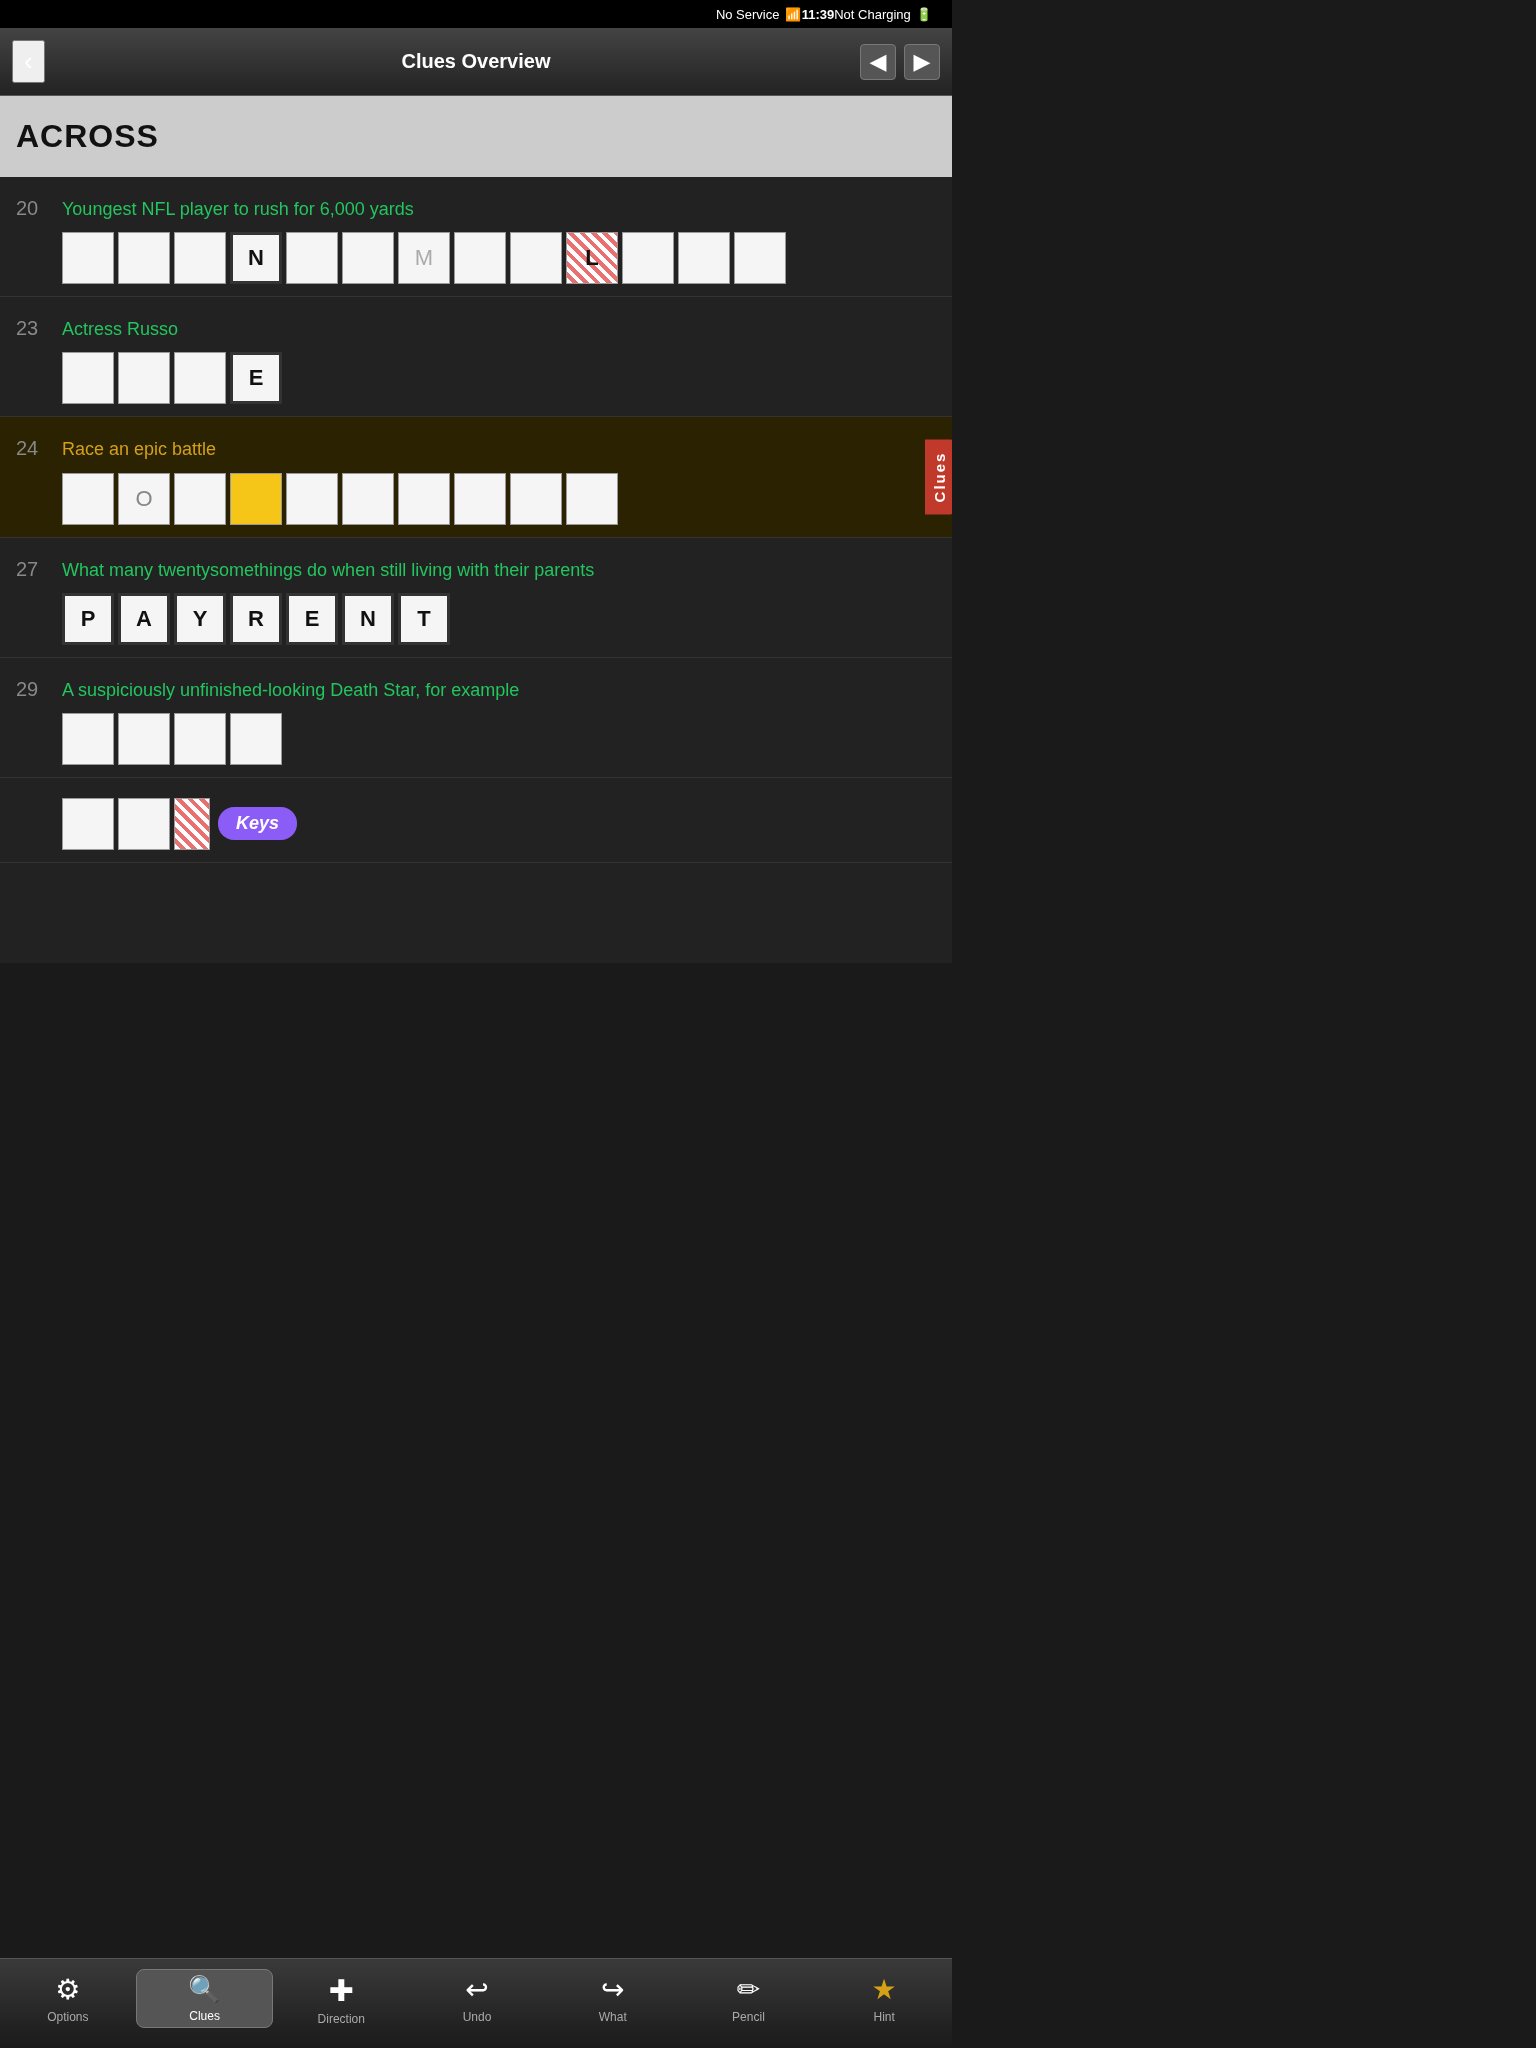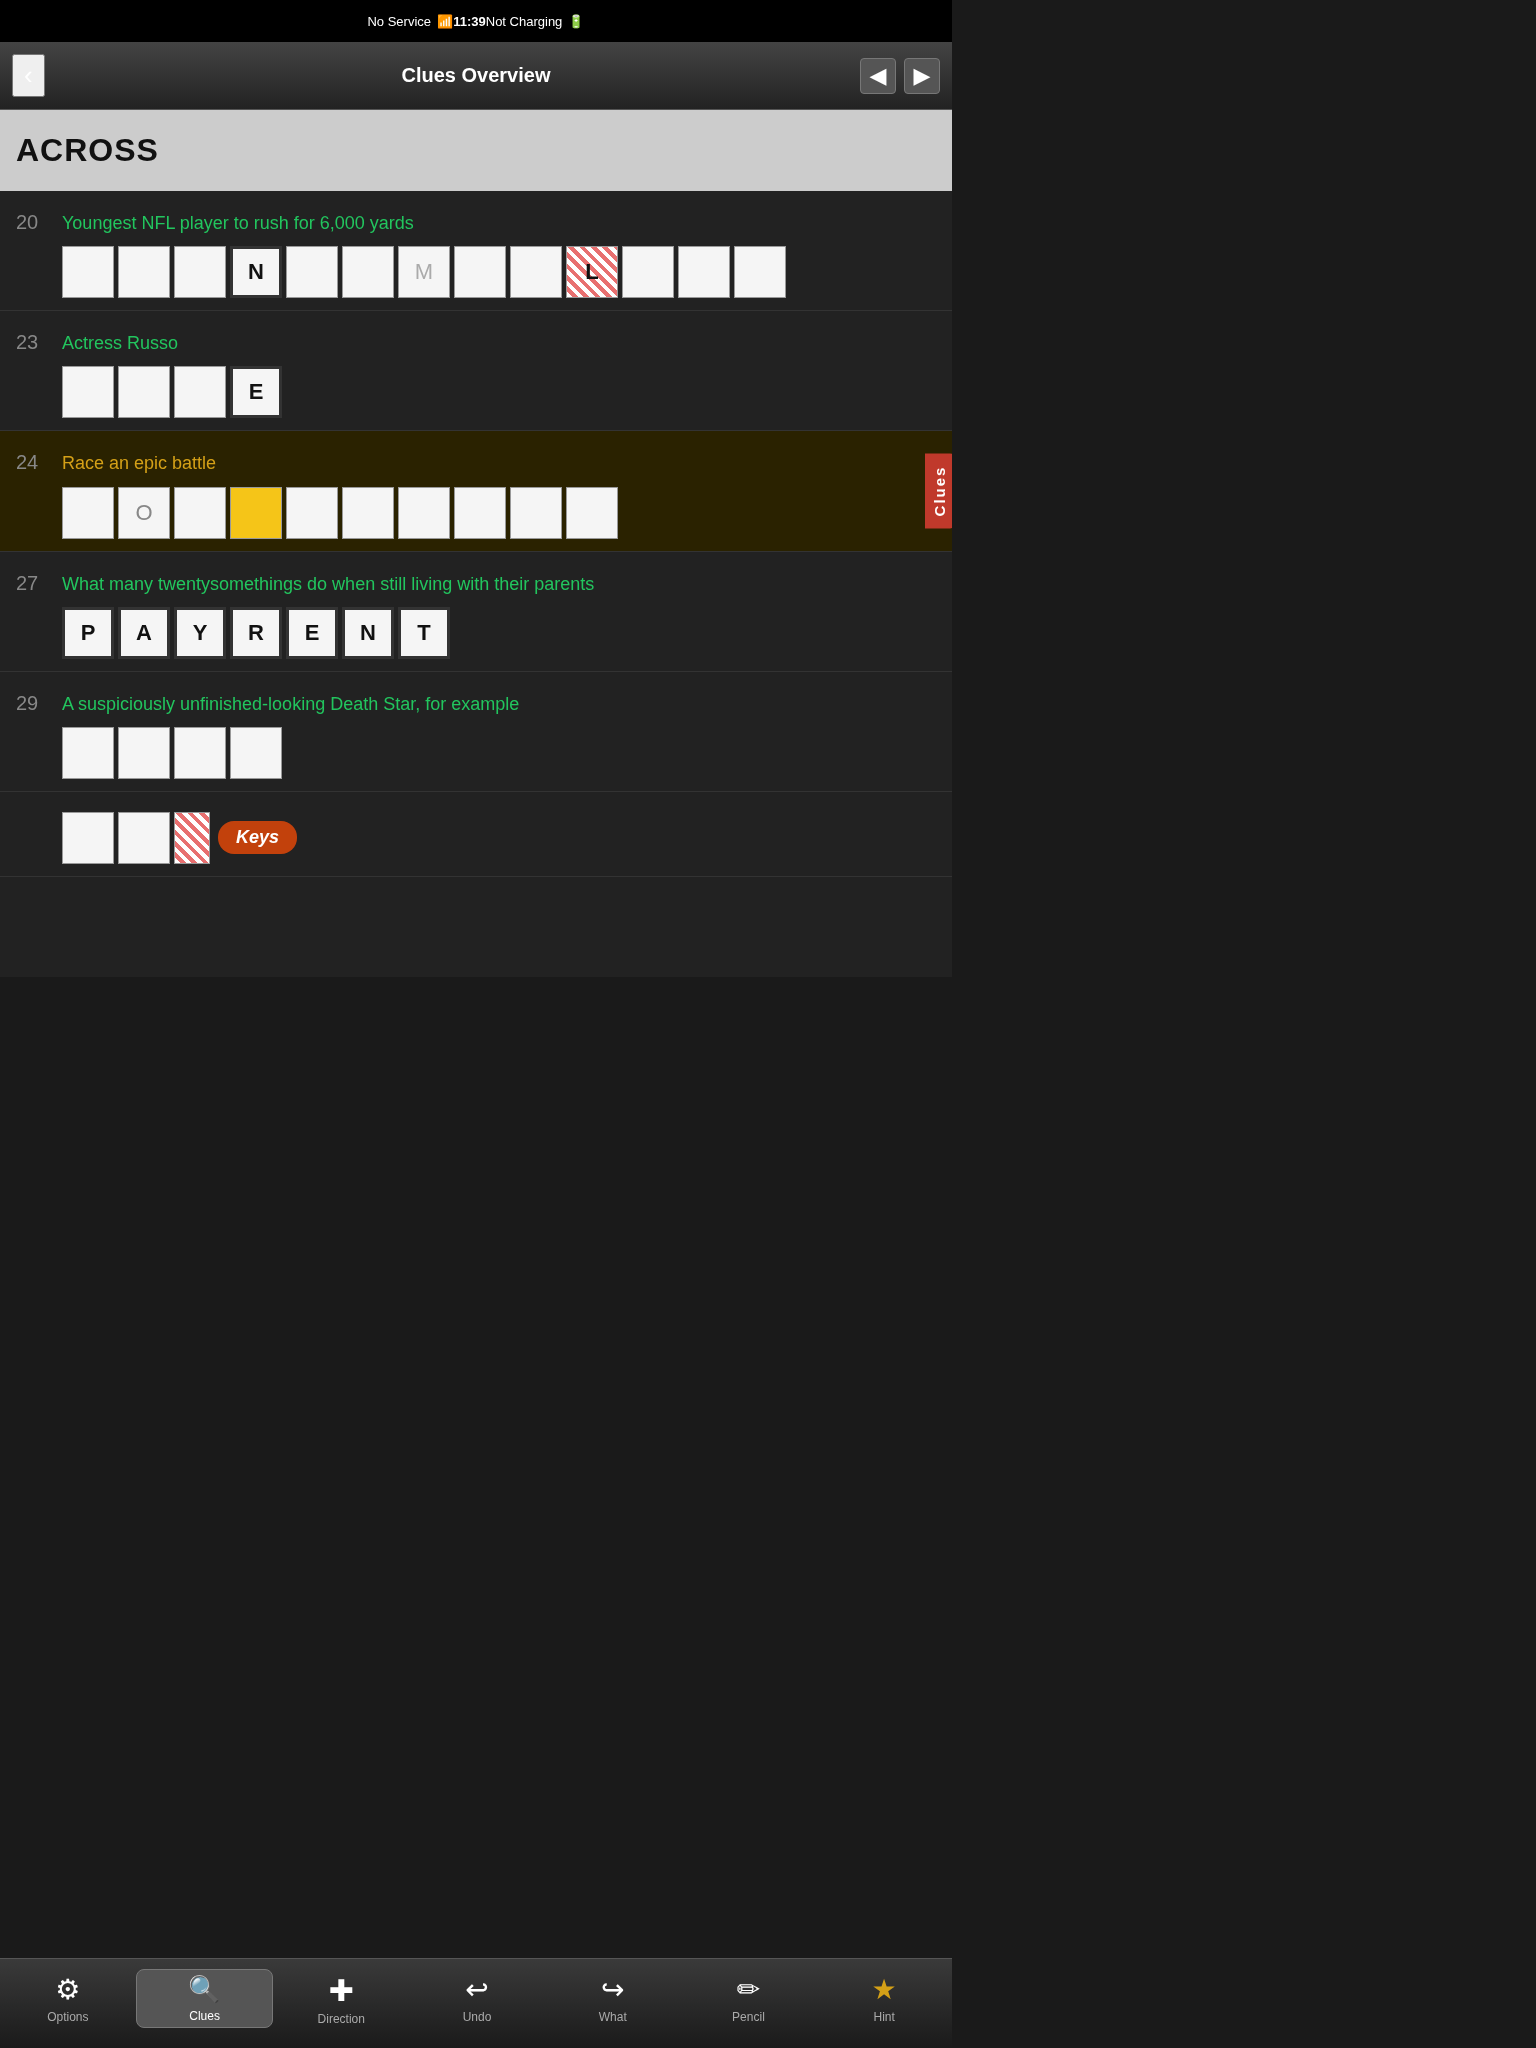--- a/index.html
+++ b/index.html
@@ -9,25 +9,25 @@
       background: #1a1a1a;
       font-family: -apple-system, 'Helvetica Neue', Arial, sans-serif;
       color: #fff;
       position: relative;
       overflow-x: hidden;
     }
 
     
     .status-bar {
       background: #000;
-      height: 42px;
+      height: 28px;
       display: flex;
       align-items: center;
-      justify-content: center;
-      padding: 0 4px;
+      justify-content: flex-end;
+      padding: 0 19px;
       font-size: 13px;
       color: #fff;
       font-weight: 500;
     }
     .status-left { display: flex; align-items: center; gap: 6px; }
     .status-center { font-weight: 600; }
     .status-right { display: flex; align-items: center; gap: 6px; }
 
     
     .nav-bar {
@@ -170,21 +170,21 @@
       text-orientation: mixed;
       transform: translateY(-50%) rotate(180deg);
       padding: 12px 6px;
       letter-spacing: 2px;
       border-radius: 4px 0 0 4px;
       cursor: pointer;
     }
 
     
     .keys-button {
-      background: #c2410c;
+      background: #8b5cf6;
       color: #fff;
       font-size: 18px;
       font-weight: 700;
       font-style: italic;
       padding: 6px 18px;
       border-radius: 16px;
       display: inline-block;
       cursor: pointer;
     }
 

